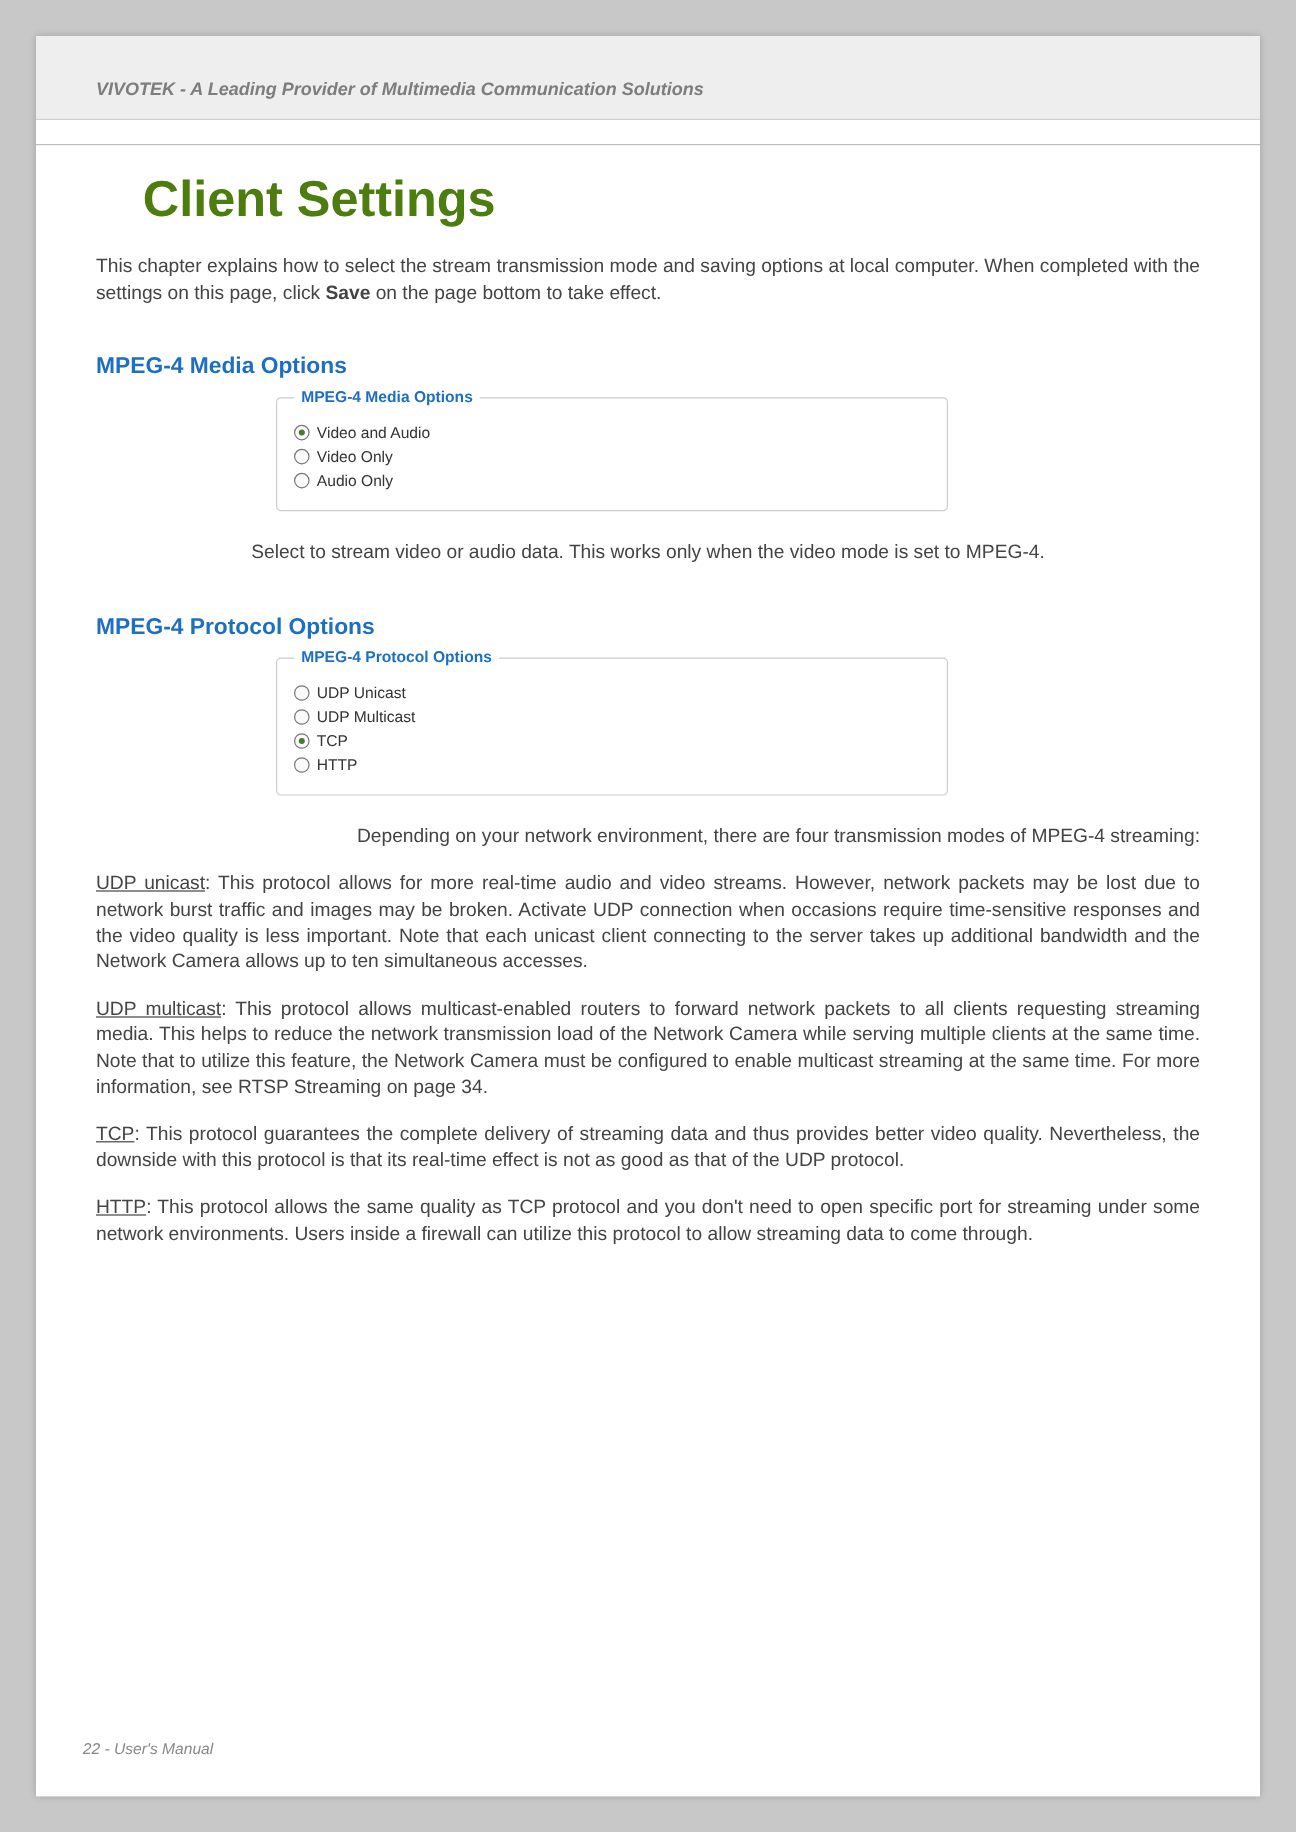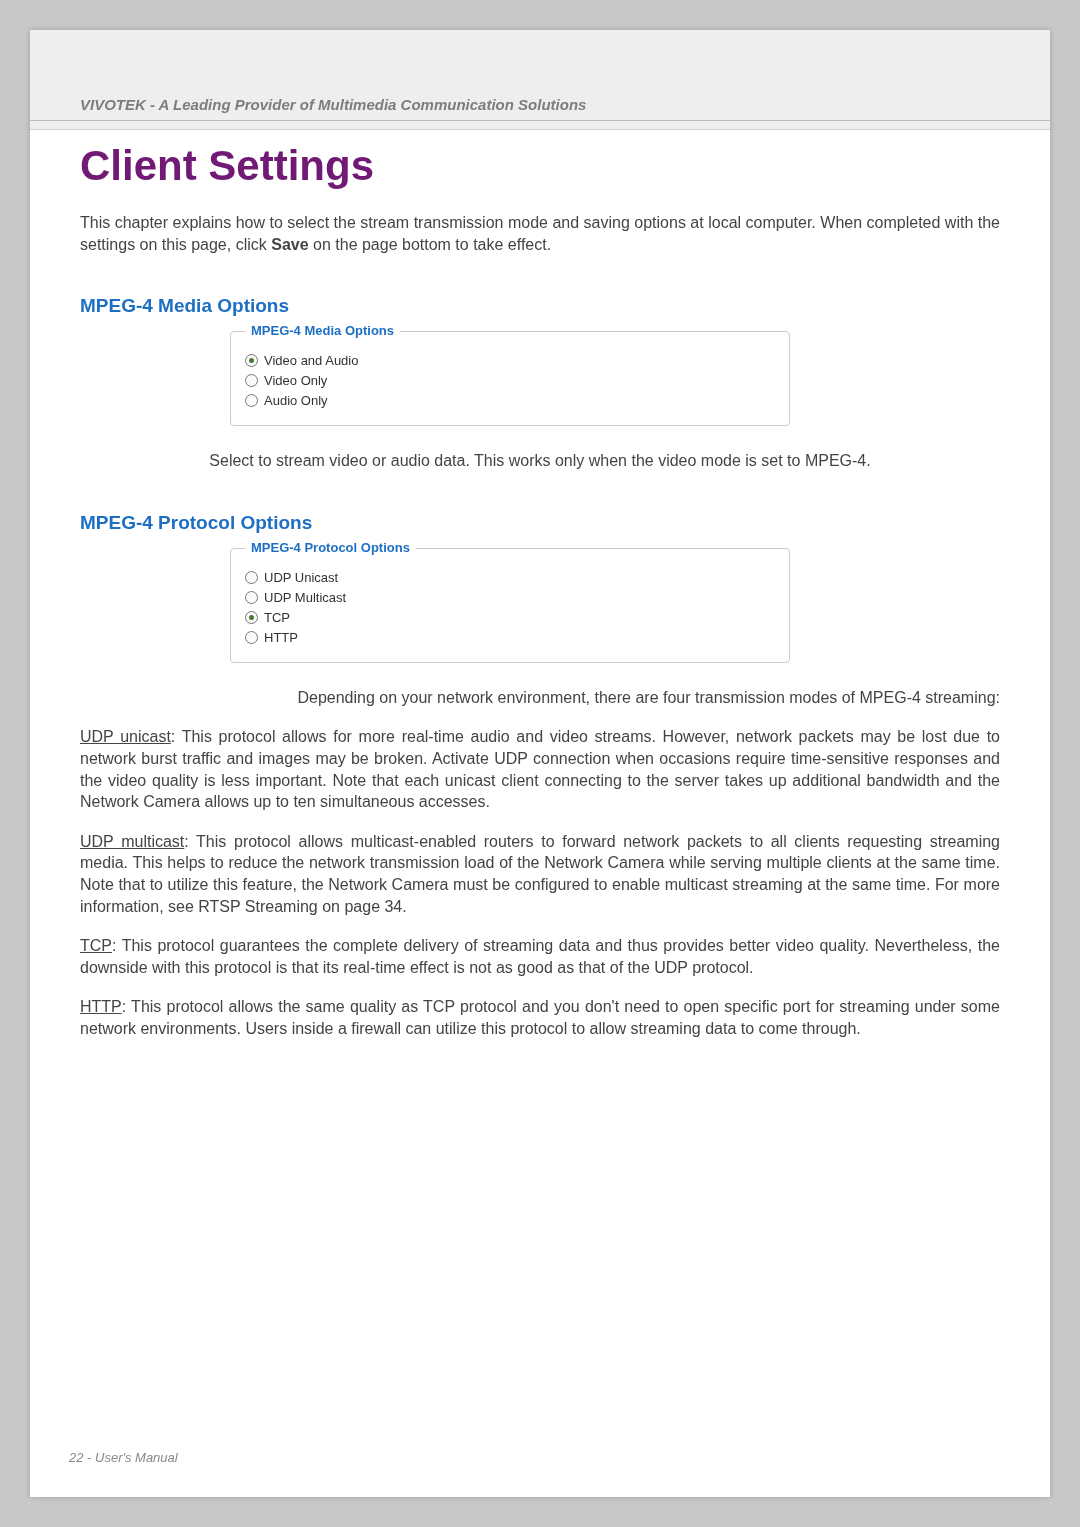--- a/index.html
+++ b/index.html
@@ -14,21 +14,21 @@
     position: absolute;
     left: 30px;
     top: 30px;
     width: 1020px;
     height: 1467px;
     background: #ffffff;
     box-shadow: 0 0 6px rgba(0,0,0,0.2);
   }
   .header-band {
     position: absolute;
-    left: 0; top: 0; width: 100%; height: 100px;
+    left: 0; top: 0; width: 100%; height: 70px;
     background: #eeeeee;
     border-bottom: 1px solid #d0d0d0;
   }
   .header-text {
     position: absolute;
     left: 50px; bottom: 16px;
     font-style: italic;
     font-weight: bold;
     font-size: 15px;
     color: #7d7d7d;
@@ -38,25 +38,26 @@
     left: 0; top: 90px; width: 100%; height: 1px;
     background: #bbbbbb;
   }
   .content {
     position: absolute;
     left: 50px;
     right: 50px;
     top: 100px;
   }
   h1.title {
-    color: #701a75;
+    color: #4d7c0f;
     font-size: 42px;
     font-weight: bold;
     margin-top: 12px;
     margin-bottom: 22px;
+    margin-left: 39px;
   }
   p.body-text {
     font-size: 16px;
     line-height: 1.35;
     text-align: justify;
     color: #444;
     margin-bottom: 18px;
   }
   p.body-text .bold { font-weight: bold; }
   h2.section {

